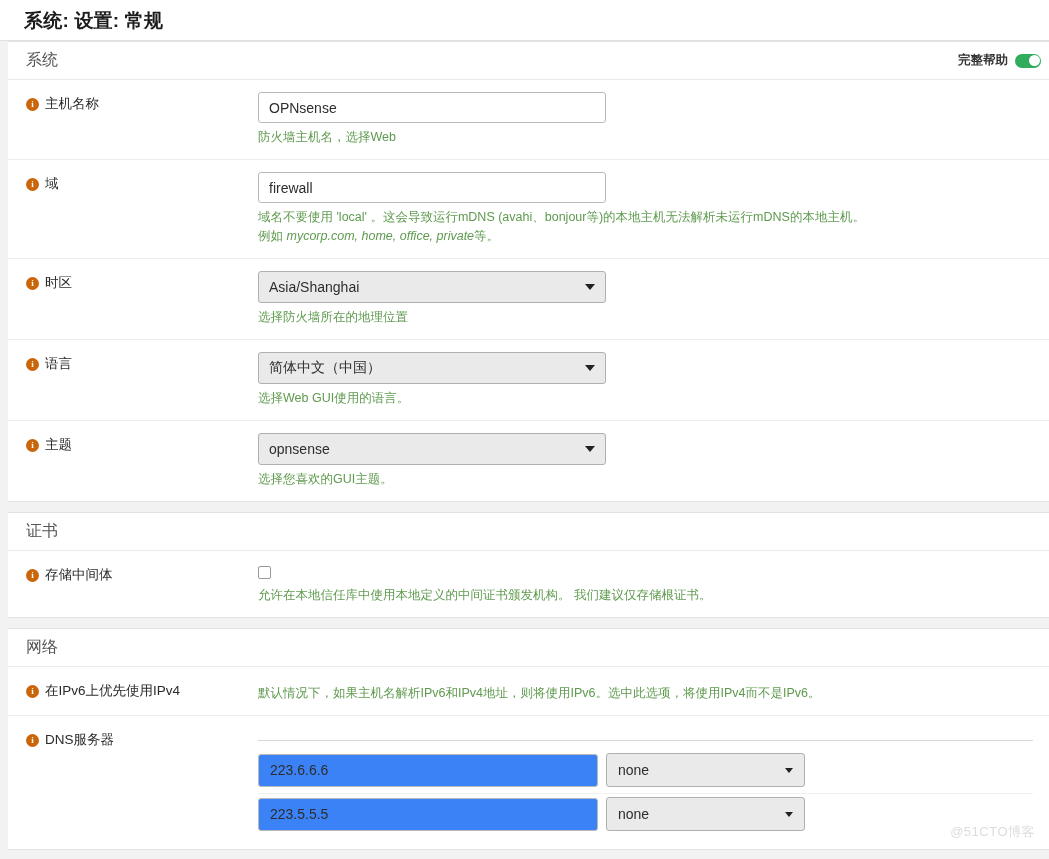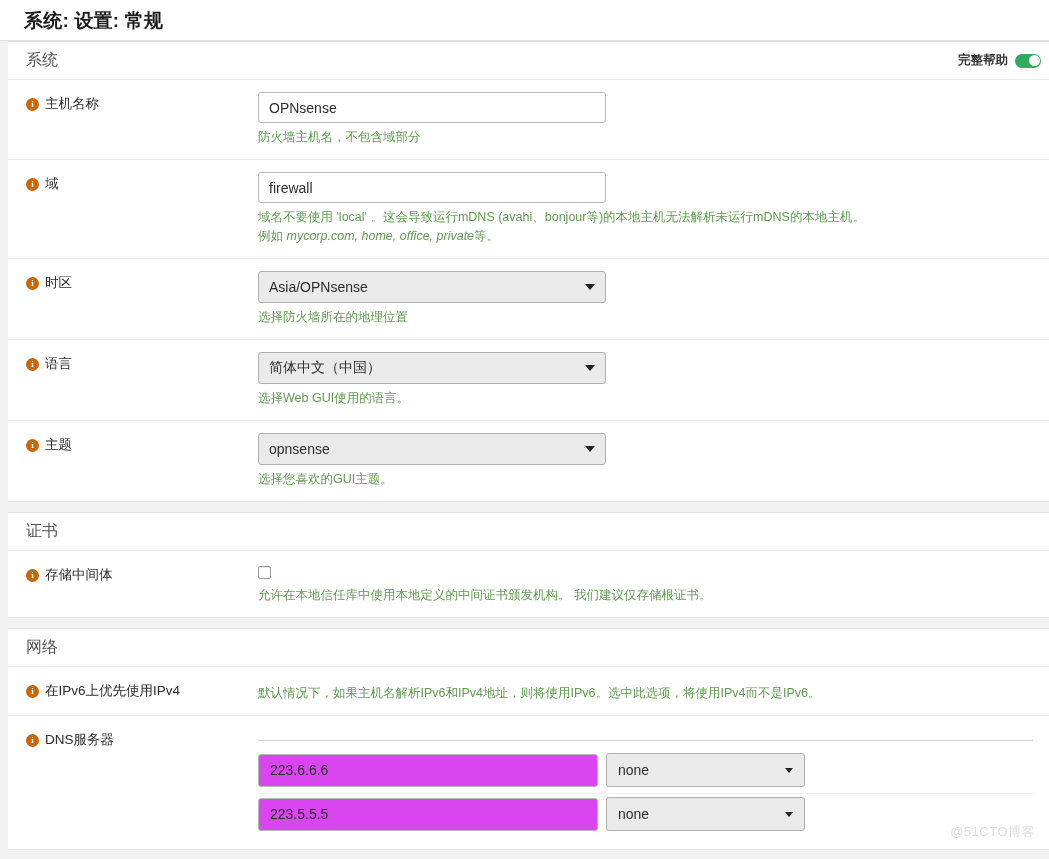--- a/index.html
+++ b/index.html
@@ -203,21 +203,21 @@
   .dns-ip {
     width: 340px;
     height: 33px;
     border: 1px solid #b9b9b9;
     border-radius: 3px;
     font-size: 14px;
     color: #2d2d2d;
     padding: 0 11px;
     font-family: "Liberation Sans", sans-serif;
     outline: none;
-    background: #d946ef;
+    background: #3b82f6;
   }
   .dns-select {
     width: 199px;
     height: 33px;
     border: 1px solid #b0b0b0;
     border-radius: 3px;
     background: #eaeaea;
     font-size: 14px;
     color: #2d2d2d;
     padding: 16px 11px;
@@ -266,21 +266,21 @@
       </span>
     </div>
 
     <div class="row">
       <div class="row-label">
         <span class="info-icon">i</span>
         <span>主机名称</span>
       </div>
       <div class="row-field">
         <input class="text-input" type="text" value="OPNsense" style="">
-        <div class="help-text">防火墙主机名，不包含域部分</div>
+        <div class="help-text">防火墙主机名，选择Web</div>
       </div>
     </div>
 
     <div class="row">
       <div class="row-label">
         <span class="info-icon">i</span>
         <span>域</span>
       </div>
       <div class="row-field">
         <input class="text-input" type="text" value="firewall" style="">
@@ -293,21 +293,21 @@
       </div>
     </div>
 
     <div class="row">
       <div class="row-label">
         <span class="info-icon">i</span>
         <span>时区</span>
       </div>
       <div class="row-field">
         <div class="select-box">
-          <span>Asia/OPNsense</span>
+          <span>Asia/Shanghai</span>
           <span class="caret"></span>
         </div>
         <div class="help-text">选择防火墙所在的地理位置</div>
       </div>
     </div>
 
     <div class="row">
       <div class="row-label">
         <span class="info-icon">i</span>
         <span>语言</span>

